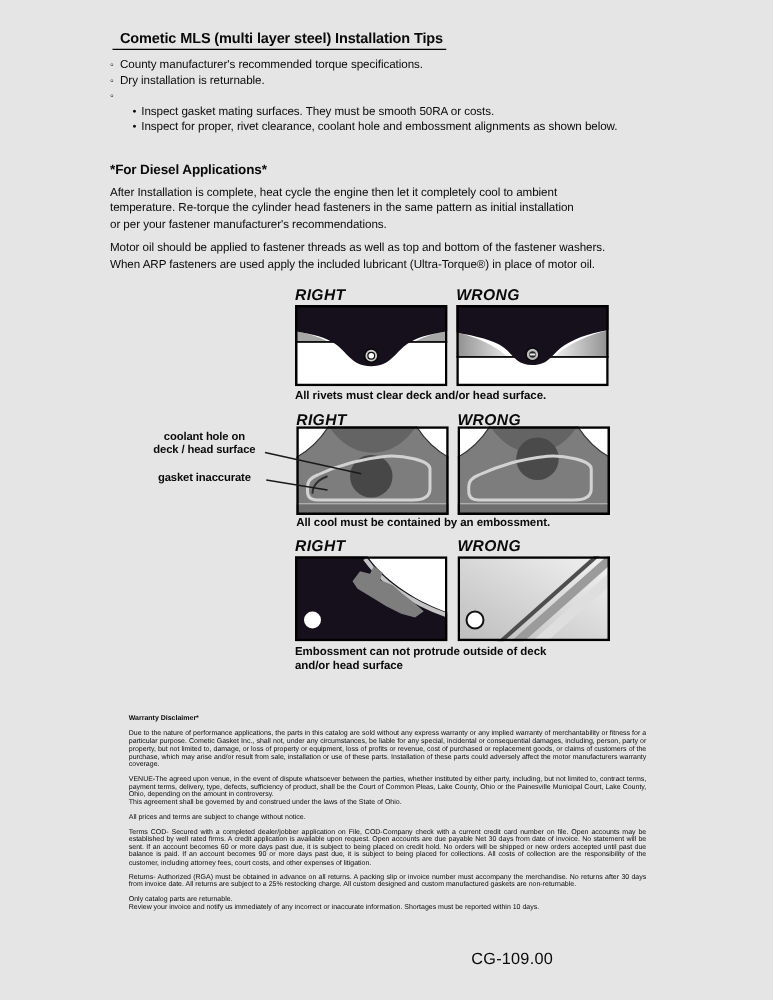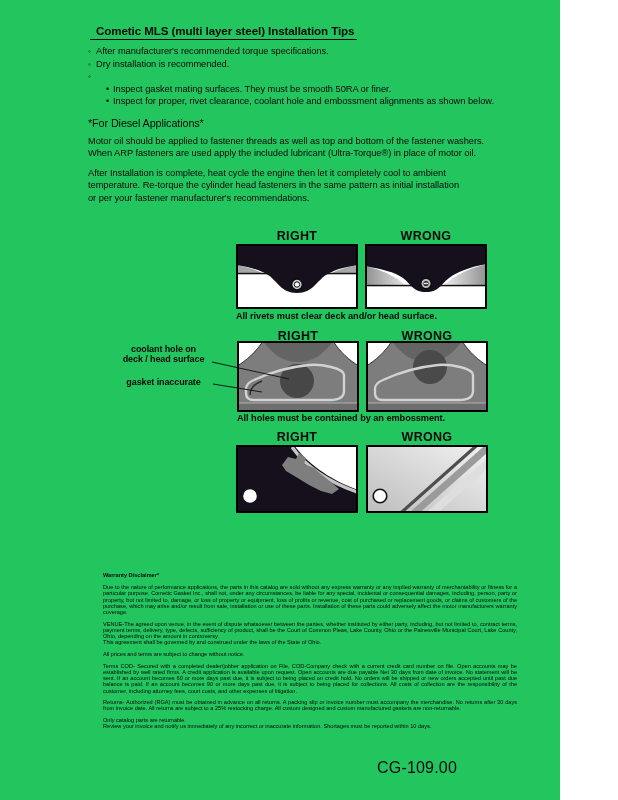--- a/index.html
+++ b/index.html
@@ -1,85 +1,85 @@
 <!DOCTYPE html>
 <html><head>
 <meta charset="utf-8">
 <style>
   html,body { margin:0; padding:0; background:#ffffff; }
   .page {
-    position:relative; width:560px; height:800px; background:#22c55e;
+    position:relative; width:618px; height:800px; background:#e5e5e5;
     font-family:"Liberation Sans","DejaVu Sans",sans-serif; color:#0a0a0a; overflow:hidden;
   }
 
   .doc-title {
     position:absolute; left:90px; top:24px;
     font-size:11.6px; font-weight:bold; letter-spacing:-0.1px;
     border-bottom:1.5px solid #000; padding:0 3px 2px 6px; white-space:nowrap;
   }
 
   .tips { position:absolute; left:88px; top:45px; width:438px; font-size:9.3px; line-height:12.5px; letter-spacing:-0.05px; }
   .tip { display:flex; }
   .tip .mk { flex:0 0 8px; width:8px; text-align:left; }
   .tip.l1 .mk { font-size:8.5px; }
   .tip.l2 { margin-left:18px; }
   .tip.l2 .mk { flex:0 0 7px; width:7px; font-size:9px; }
 
   .diesel { position:absolute; left:88px; top:117px; width:438px; font-size:9.3px; line-height:12.2px; letter-spacing:-0.05px; }
-  .diesel .dh { font-size:10.8px; font-weight:normal; margin:0 0 6px 0; letter-spacing:-0.1px; }
+  .diesel .dh { font-size:10.8px; font-weight:bold; margin:13px 0 6px 0; letter-spacing:-0.1px; }
   .diesel p { margin:0 0 7.5px 0; white-space:pre-line; }
 
-  .fig-label { position:absolute; width:122px; text-align:center; font-size:12.5px; font-weight:700; letter-spacing:0.3px; }
+  .fig-label { position:absolute; width:122px; font-size:12.5px; font-weight:700; letter-spacing:0.3px;font-style:italic; }
   .fig-caption { position:absolute; font-size:9.2px; font-weight:700; letter-spacing:-0.05px; line-height:10.8px; white-space:pre-line; }
   .callout { position:absolute; width:95px; text-align:center; font-size:9px; font-weight:700; line-height:9.6px; white-space:pre-line; letter-spacing:-0.1px; }
   .panel { position:absolute; line-height:0; }
   .lines-overlay { position:absolute; left:0; top:330px; pointer-events:none; }
 
   .legal { position:absolute; left:103px; top:572px; width:414px; font-size:5.6px; line-height:6.2px; text-align:justify; }
   .legal .head { font-weight:700; margin:0 0 6px 0; }
   .legal p { margin:0 0 5.5px 0; white-space:pre-line; }
 
-  .page-code { position:absolute; left:377px; top:759px; font-size:16px; letter-spacing:0.2px; }
+  .page-code { position:absolute; left:377px; top:759px; font-size:13px; letter-spacing:0.2px; }
 </style>
 </head>
 <body>
 
 <div class="page">
 
   <div class="doc-title">Cometic MLS (multi layer steel) Installation Tips</div>
 
   <div class="tips">
     <div class="tip l1">
       <span class="mk">◦</span>
-      <span>After manufacturer's recommended torque specifications.</span>
+      <span>County manufacturer's recommended torque specifications.</span>
     </div>
     <div class="tip l1">
       <span class="mk">◦</span>
-      <span>Dry installation is recommended.</span>
+      <span>Dry installation is returnable.</span>
     </div>
     <div class="tip l1">
       <span class="mk">◦</span>
     </div>
     <div class="tip l2">
       <span class="mk">•</span>
-      <span>Inspect gasket mating surfaces.  They must be smooth 50RA or finer.</span>
+      <span>Inspect gasket mating surfaces.  They must be smooth 50RA or costs.</span>
     </div>
     <div class="tip l2">
       <span class="mk">•</span>
       <span>Inspect for proper, rivet clearance, coolant hole and embossment alignments as shown below.</span>
     </div>
   </div>
 
   <div class="diesel">
     <div class="dh">*For Diesel Applications*</div>
-    <p>Motor oil should be applied to fastener threads as well as top and bottom of the fastener washers.
-When ARP fasteners are used apply the included lubricant (Ultra-Torque®) in place of motor oil.</p>
     <p>After Installation is complete, heat cycle the engine then let it completely cool to ambient
 temperature. Re-torque the cylinder head fasteners in the same pattern as initial installation
 or per your fastener manufacturer's recommendations.</p>
+    <p>Motor oil should be applied to fastener threads as well as top and bottom of the fastener washers.
+When ARP fasteners are used apply the included lubricant (Ultra-Torque®) in place of motor oil.</p>
   </div>
 
   <div class="fig-label" style="left:236px; top:229px;">RIGHT</div>
   <div class="fig-label" style="left:365px; top:229px;">WRONG</div>
 
   <div class="panel" style="left:236px; top:244px;">
     <svg width="122" height="65" viewBox="0 0 122 65">
       <rect width="122" height="65" fill="#ffffff"></rect>
       <path d="M0,21 Q16,23.5 27,29.5 L0,29.5 Z" fill="#a7a7a7"></path>
       <path d="M122,21 Q106,23.5 95,29.5 L122,29.5 Z" fill="#a7a7a7"></path>
@@ -155,21 +155,21 @@
       <path d="M17,59 C11,59 9,56 9,52 L9,48 C9,44 12,41 17,39 C34,31 52,26 72,24 C84,23 107,27 107,34 L107,50 C107,57 101,59 93,59 Z" fill="none" stroke="#d2d2d2" stroke-width="2.4"></path>
       <rect x="1" y="1" width="120" height="69" fill="none" stroke="#000000" stroke-width="2"></rect>
     </svg>
   </div>
 
   <svg class="lines-overlay" width="618" height="95" viewBox="0 0 618 95">
     <line x1="212" y1="32" x2="289" y2="49" stroke="#1a1a1a" stroke-width="1.1"></line>
     <line x1="213" y1="54" x2="262" y2="62" stroke="#1a1a1a" stroke-width="1.1"></line>
   </svg>
 
-  <div class="fig-caption" style="left:237px; top:413px;">All holes must be contained by an embossment.</div>
+  <div class="fig-caption" style="left:237px; top:413px;">All cool must be contained by an embossment.</div>
 
   <div class="fig-label" style="left:236px; top:430px;">RIGHT</div>
   <div class="fig-label" style="left:366px; top:430px;">WRONG</div>
 
   <div class="panel" style="left:236px; top:445px;">
     <svg width="122" height="68" viewBox="0 0 122 68">
       <rect width="122" height="68" fill="#ffffff"></rect>
       <path d="M0,0 H58 C70,17 92,34 122,45 V68 H0 Z" fill="#160f1c"></path>
       <path d="M56,2 C68,19 90,36 121,47" fill="none" stroke="#c4c4c4" stroke-width="3.4"></path>
       <polygon points="46,20 52,12 60,14 63,8 70,13 68,19 78,23 86,30 95,37 103,44 96,49 85,46 73,40 60,32 50,26" fill="#7e7e7e"></polygon>
@@ -188,20 +188,22 @@
       </defs>
       <rect width="122" height="68" fill="url(#gF)"></rect>
       <line x1="50" y1="82" x2="140" y2="2" stroke="#dedede" stroke-width="8"></line>
       <line x1="38" y1="77" x2="128" y2="-3" stroke="#9b9b9b" stroke-width="7"></line>
       <line x1="28" y1="74" x2="118" y2="-6" stroke="#4e4e4e" stroke-width="3.2"></line>
       <circle cx="14" cy="51" r="6.8" fill="#ffffff" stroke="#141414" stroke-width="1.6"></circle>
       <rect x="1" y="1" width="120" height="66" fill="none" stroke="#000000" stroke-width="2"></rect>
     </svg>
   </div>
 
+  <div class="fig-caption" style="left:236px; top:516px; width:240px;">Embossment can not protrude outside of deck
+and/or head surface</div>
 
   <div class="legal">
     <div class="head">Warranty Disclaimer*</div>
     <p>Due to the nature of performance applications, the parts in this catalog are sold without any express warranty or any implied warranty of merchantability or fitness for a particular purpose.  Cometic Gasket Inc., shall not, under any circumstances, be liable for any special, incidental or consequential damages, including, person, party or property, but not limited to, damage, or loss of property or equipment, loss of profits or revenue, cost of purchased or replacement goods, or claims of customers of the purchase, which may arise and/or result from sale, installation or use of these parts.  Installation of these parts could adversely affect the motor manufacturers warranty coverage.</p>
     <p>VENUE-The agreed upon venue, in the event of dispute whatsoever between the parties, whether instituted by either party, including, but not limited to, contract terms, payment terms, delivery, type, defects, sufficiency of product, shall be the Court of Common Pleas, Lake County, Ohio or the Painesville Municipal Court, Lake County, Ohio, depending on the amount in controversy.
 This agreement shall be governed by and construed under the laws of the State of Ohio.</p>
     <p>All prices and terms are subject to change without notice.</p>
     <p>Terms COD- Secured with a completed dealer/jobber application on File, COD-Company check with a current credit card number on file.  Open accounts may be established by well rated firms.  A credit application is available upon request.  Open accounts are due payable Net 30 days from date of invoice.  No statement will be sent.  If an account becomes 60 or more days past due, it is subject to being placed on credit hold.  No orders will be shipped or new orders accepted until past due balance is paid.  If an account becomes 90 or more days past due, it is subject to being placed for collections.  All costs of collection are the responsibility of the customer, including attorney fees, court costs, and other expenses of litigation.</p>
     <p>Returns- Authorized (RGA) must be obtained in advance on all returns.  A packing slip or invoice number must accompany the merchandise.  No returns after 30 days from invoice date.  All returns are subject to a 25% restocking charge.  All custom designed and custom manufactured gaskets are non-returnable.</p>
     <p>Only catalog parts are returnable.

